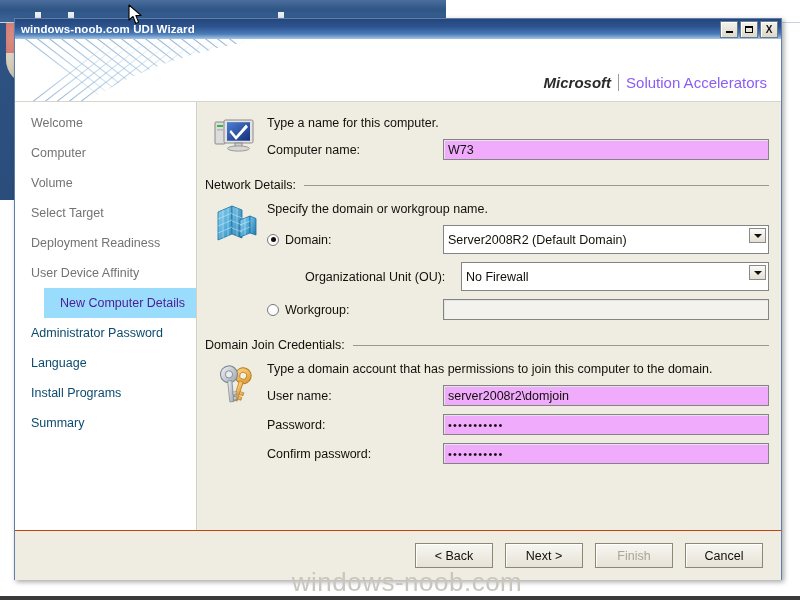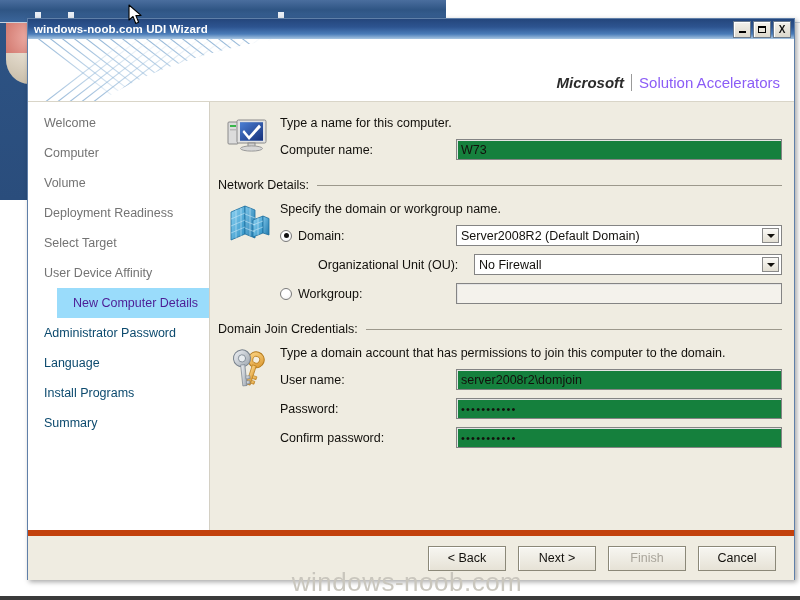--- a/index.html
+++ b/index.html
@@ -50,21 +50,21 @@
     background: #ffffff;
   }
   #desktop-line {
     position: absolute; left: 0; top: 22px; right: 0; height: 1px;
     background: #c9d2de;
   }
 
   
   #window {
     position: absolute;
-    left: 27px; top: 18px;
+    left: 14px; top: 18px;
     width: 768px; height: 562px;
     border: 1px solid #5f7fa8;
     background: #efece1;
     box-shadow: 2px 2px 5px rgba(0,0,0,.35);
     box-sizing: border-box;
   }
   #titlebar {
     height: 20px;
     background: linear-gradient(to bottom, #24467c 0%, #2d5490 40%, #4a7cb8 75%, #a8c6e2 100%);
     display: flex; align-items: center;
@@ -185,36 +185,36 @@
   }
   .field-label {
     font-size: 12.5px; color: #12100c;
     width: 176px; min-width: 176px;
   }
   .field-label.indent { padding-left: 20px; width: 156px; min-width: 156px; }
 
   .tbox {
     flex: 1;
     height: 21px;
-    background: #15803d;
+    background: #f0abfc;
     border: 1px solid #848484;
     box-shadow: inset 1px 1px 0 #e4e4e4;
     font-size: 12.5px;
     color: #12100c;
     display: flex; align-items: center;
     padding: 0 4px;
     box-sizing: border-box;
     font-family: "Liberation Sans", sans-serif;
   }
   .tbox.disabled { background: #f4f2ec; color: #9a968c; }
   .tbox.pw { letter-spacing: 1.2px; font-size: 11px; }
 
   .combo {
     flex: 1;
-    height: 21px;
+    height: 29px;
     background: #ffffff;
     border: 1px solid #848484;
     display: flex; align-items: center;
     font-size: 12.5px; color: #12100c;
     box-sizing: border-box;
     position: relative;
     padding: 0 22px 0 4px;
   }
   .combo-arrow {
     position: absolute; right: 2px; top: 2px;
@@ -253,21 +253,21 @@
     gap: 8px;
     margin: 10px 0 4px 0;
   }
   .group-head .gh-text { font-size: 12.5px; color: #12100c; white-space: nowrap; }
   .group-head .gh-line { flex: 1; height: 1px; background: #9c988c; }
 
   
   #footer {
     height: 50px;
     background: #efece1;
-    border-top: 6px solid #c2410c;
+    border-top: 1px solid #c2410c;
     display: flex; align-items: center; justify-content: flex-end;
     padding-right: 18px;
     gap: 12px;
     box-sizing: border-box;
   }
   .btn {
     width: 76px; height: 23px;
     background: linear-gradient(to bottom, #f7f6f1 0%, #e6e2d6 100%);
     border: 1px solid #8b8878;
     box-shadow: inset 1px 1px 0 #ffffff;
@@ -409,24 +409,24 @@
       <div class="nav-item">
           <span>Welcome</span>
         </div>
       <div class="nav-item">
           <span>Computer</span>
         </div>
       <div class="nav-item">
           <span>Volume</span>
         </div>
       <div class="nav-item">
+          <span>Select Target</span>
+        </div>
+      <div class="nav-item">
           <span>Deployment Readiness</span>
-        </div>
-      <div class="nav-item">
-          <span>Select Target</span>
         </div>
       <div class="nav-item">
           <span>User Device Affinity</span>
         </div>
       <div class="nav-item selected">
           <span>New Computer Details</span>
         </div>
       <div class="nav-item disabled">
           <span>Administrator Password</span>
         </div>

